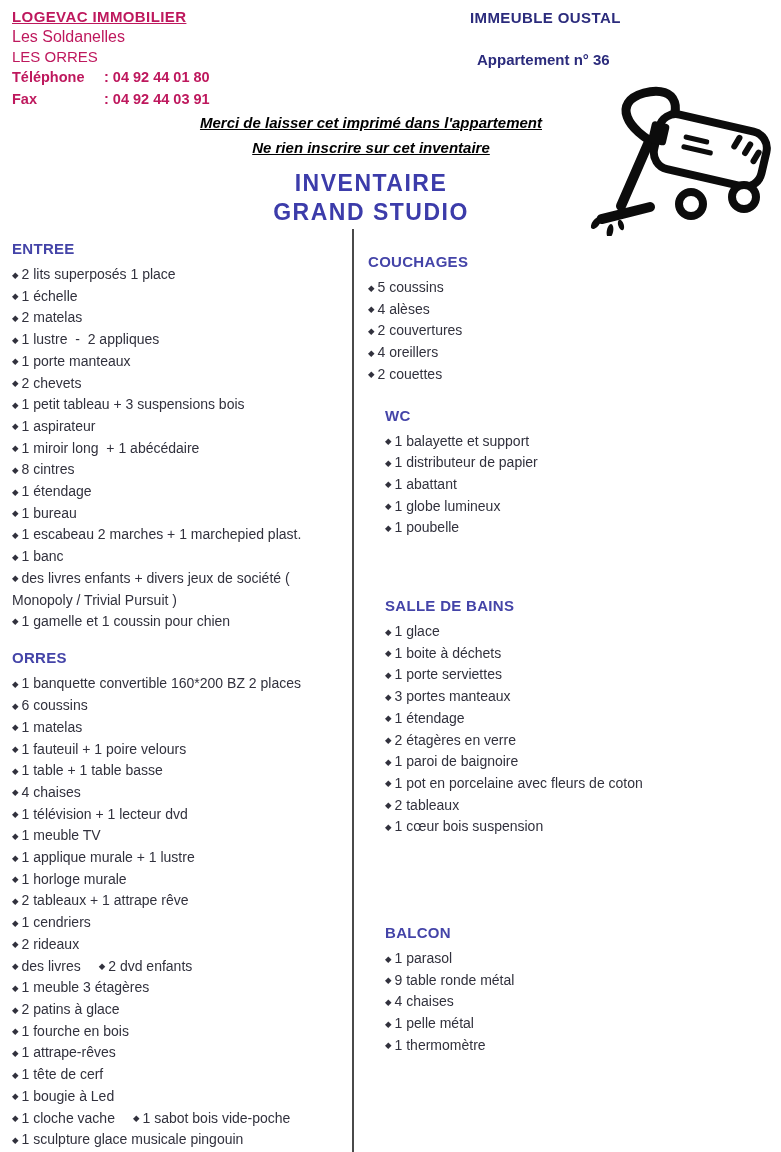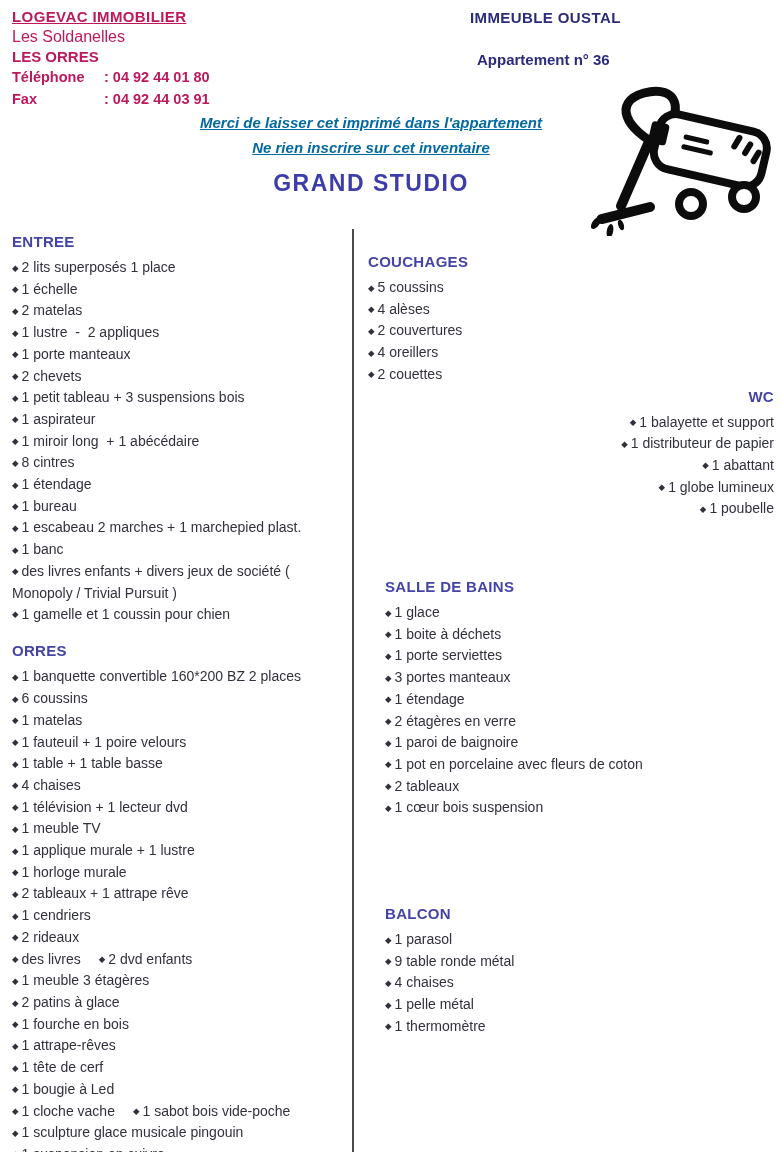--- a/index.html
+++ b/index.html
@@ -20,21 +20,21 @@
   .contact-row .val { white-space:pre; }
 
   
   .building-block { position:absolute; left:470px; top:8px; color:#2b2b7c; font-weight:bold; font-size:15px; }
   .building-name { line-height:20px; letter-spacing:.4px; }
   .apartment { margin-top:22px; margin-left:7px; line-height:20px; }
 
   
   .notices { position:absolute; left:0; top:110px; width:742px; text-align:center; }
   .notice { font-size:15px; font-weight:bold; font-style:italic; text-decoration:underline;
-            color:#0369a1; line-height:25px; }
+            color:#000000; line-height:25px; }
 
   
   .title-block { position:absolute; left:0; top:169px; width:742px; text-align:center; color:#3c3caa; }
   .title-line { font-size:23px; font-weight:bold; letter-spacing:1.5px; line-height:29px; }
 
   
   .vacuum { position:absolute; left:588px; top:84px; width:192px; height:152px; }
 
   
   .divider { position:absolute; left:352px; top:229px; width:2px; height:923px; background:#4a4a4a; }
@@ -42,36 +42,36 @@
   #col-left  { left:12px;  width:338px; }
   #col-right { left:368px; width:406px; }
 
   .section-title { font-size:15px; font-weight:bold; color:#4444a8; letter-spacing:.3px;
                    line-height:21px; margin-bottom:5px; }
   .line { line-height:21.2px; font-size:14px; white-space:nowrap; }
   .seg  { white-space:pre; }
   .seg-wrap + .seg-wrap { margin-left:18px;text-align:center; }
   .bullet { font-size:8.5px; vertical-align:1.5px; margin-right:3px; color:#31313d; }
 
-  [data-name="section-entree"]          { margin-top:1px; }
+  [data-name="section-entree"]          { margin-top:8px; }
   [data-name="section-sejour"]          { margin-top:15px; }
   [data-name="section-couchages"]       { margin-top:21px; }
-  [data-name="section-wc"]              { padding-left:17px;text-align:right; }
+  [data-name="section-wc"]              { margin-top:19px; padding-left:17px; }
   [data-name="section-salle-de-bains"]  { margin-top:56px; padding-left:17px; }
   [data-name="section-balcon"]          { margin-top:84px; padding-left:17px; }
 </style>
 </head>
 <body>
 
 <div class="page" data-name="inventory-document">
 
   <div class="agency-block" data-name="agency-info-block">
     <div class="agency-name" data-name="agency-name">LOGEVAC IMMOBILIER</div>
     <div class="agency-line" data-name="agency-residence">Les Soldanelles</div>
-    <div class="agency-line" style="font-size:15px;font-weight:bold;" data-name="agency-city">LES ORRES</div>
+    <div class="agency-line" style="font-size:15px;" data-name="agency-city">LES ORRES</div>
     <div class="contact-row" data-name="phone-row">
       <span class="lbl" data-name="phone-label">Téléphone</span>
       <span class="val" data-name="phone-number">: 04 92 44 01 80</span>
     </div>
     <div class="contact-row" data-name="fax-row">
       <span class="lbl" data-name="fax-label">Fax</span>
       <span class="val" data-name="fax-number">: 04 92 44 03 91</span>
     </div>
   </div>
 
@@ -79,20 +79,21 @@
     <div class="building-name" data-name="building-name">IMMEUBLE OUSTAL</div>
     <div class="apartment" data-name="apartment-number">Appartement n° 36</div>
   </div>
 
   <div class="notices" data-name="notices-block">
     <div class="notice" data-name="notice-line">Merci de laisser cet imprimé dans l'appartement</div>
     <div class="notice" data-name="notice-line">Ne rien inscrire sur cet inventaire</div>
   </div>
 
   <div class="title-block" data-name="page-title">
+    <div class="title-line" data-name="title-line-1">INVENTAIRE</div>
     <div class="title-line" data-name="title-line-2">GRAND STUDIO</div>
   </div>
 
   <svg class="vacuum" data-name="vacuum-cleaner-icon" viewBox="0 0 192 152" fill="none" xmlns="http://www.w3.org/2000/svg">
 
     <path d="M 72 62 C 38 46 24 18 56 9 C 90 0 98 28 72 52" stroke="#0c0c0c" stroke-width="9" stroke-linecap="round"></path>
 
     <path d="M 60 60 L 33 122" stroke="#0c0c0c" stroke-width="10" stroke-linecap="round"></path>
 
     <g transform="rotate(-14 38 130)">

